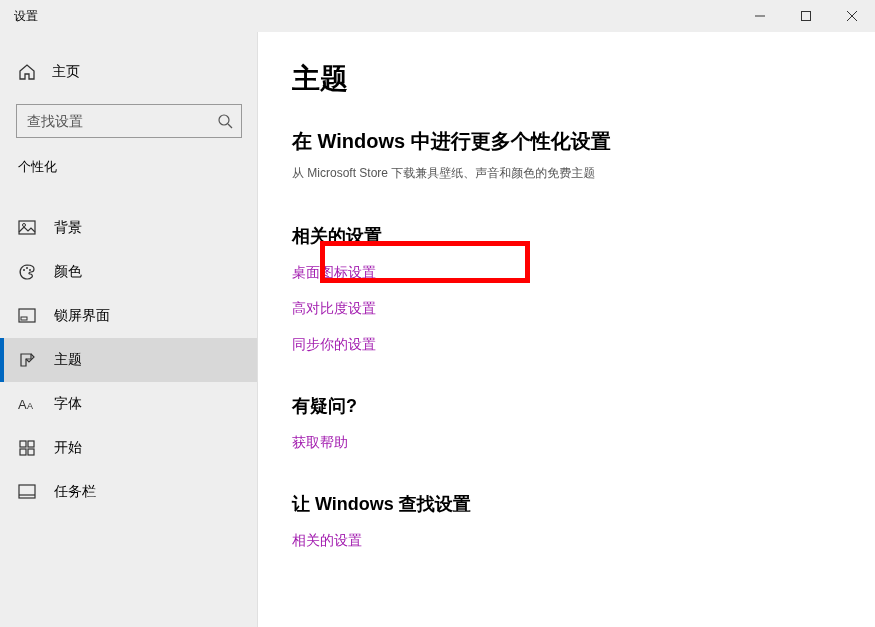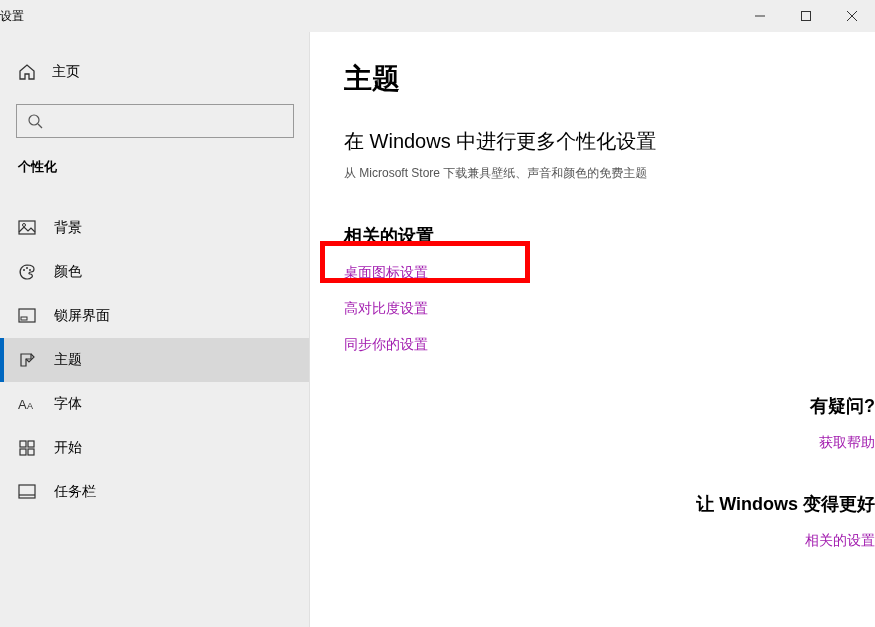--- a/index.html
+++ b/index.html
@@ -1,52 +1,52 @@
 <!DOCTYPE html>
 <html><head>
 <meta charset="utf-8">
 <style>
 * { box-sizing: border-box; margin: 0; padding: 0; font-family: "Segoe UI", "Microsoft YaHei", sans-serif; }
 body { width: 875px; height: 627px; background: #fff; overflow: hidden; position: relative; }
 
 .titlebar { height: 32px; display: flex; align-items: center; background: #eeeeee; }
-.titlebar .title { font-size: 12px; color: #000; }
+.titlebar .title { padding-left: 14px; font-size: 12px; color: #000; }
 .titlebar .controls { margin-left: auto; display: flex; }
 .titlebar .ctrl { width: 46px; height: 32px; display: flex; align-items: center; justify-content: center; color: #333; }
 .titlebar .ctrl svg { width: 10px; height: 10px; }
 
 .app { display: flex; height: calc(627px - 32px); }
-.sidebar { width: 310px; background: #eeeeee; padding-top: 20px; position: relative; }
+.sidebar { width: 258px; background: #eeeeee; padding-top: 20px; position: relative; }
 .sidebar::after { content:""; position:absolute; right:0; top:0; bottom:0; width:1px; background:#e0e0e0; }
 
 .home-row { display:flex; align-items:center; height:40px; padding-left:18px; gap:16px; }
 .home-row .icon { width:18px; height:18px; display:flex; align-items:center; justify-content:center; color:#333; }
 .home-row .label { font-size:14px; }
 
 .searchbox { margin: 12px 16px 0 16px; height: 34px; border:1px solid #999; background:#eeeeee; display:flex; align-items:center; padding:0 8px 0 10px; }
 .searchbox input { flex:1; border:none; outline:none; background:transparent; font-size:14px; color:#333; }
 .searchbox input::placeholder { color:#555; }
 .searchbox .sicon { width:16px; height:16px; color:#555; }
 
-.section-title { padding: 20px 16px 8px 18px; font-size:13px; font-weight:700; }
+.section-title { padding: 20px 16px 8px 18px; font-size:13px; font-weight:400; }
 
 .nav { margin-top: 22px; }
 .nav-item { display:flex; align-items:center; height:44px; padding-left:18px; gap:18px; position:relative; cursor:default;text-align:right; }
 .nav-item .icon { width:18px; height:18px; display:flex; align-items:center; justify-content:center; color:#333; }
 .nav-item .label { font-size:14px; }
 .nav-item.active { background:#d8d8d8; }
 .nav-item.active::before { content:""; position:absolute; left:0; top:0; bottom:0; width:4px; background:#0067c0; }
 
 .content { flex:1; padding: 28px 0 0 34px; }
 .h1 { font-size: 28px; font-weight:600; margin-bottom: 30px; }
-.h2 { font-size: 20px; font-weight:400; margin-bottom: 10px; }
+.h2 { font-size: 20px; font-weight:700; margin-bottom: 10px; }
 .sub { font-size: 12px; color:#555; margin-bottom: 42px; }
 .h3 { font-size: 18px; font-weight:700; margin-bottom: 16px; }
 .link { font-size: 14px; color:#a21caf; margin-bottom: 18px; cursor:pointer; display:block; }
-.block { margin-top: 40px; text-align: right; }
+.block { margin-top: 40px; }
 
 .highlight-box { position:absolute; border:5px solid #f00; pointer-events:none; }
 
 svg { display:block; }
 </style>
 </head>
 <body>
 
 <div class="titlebar">
   <span class="title">设置</span>
@@ -75,20 +75,21 @@
     <div class="home-row">
       <span class="icon">
         <svg viewBox="0 0 18 18" width="18" height="18">
             <path d="M2 8 L9 2 L16 8 V16 H11 V11 H7 V16 H2 Z" fill="none" stroke="#333" stroke-width="1.3"></path>
           </svg>
       </span>
       <span class="label">主页</span>
     </div>
 
     <div class="searchbox">
+      <input placeholder="查找设置" style="">
       <span class="sicon">
         <svg viewBox="0 0 16 16" width="16" height="16">
             <circle cx="7" cy="7" r="5" fill="none" stroke="#555" stroke-width="1.2"></circle>
             <line x1="11" y1="11" x2="15" y2="15" stroke="#555" stroke-width="1.2"></line>
           </svg>
       </span>
     </div>
 
     <div class="section-title">个性化</div>
 
@@ -173,19 +174,19 @@
     <a class="link">桌面图标设置</a>
     <a class="link">高对比度设置</a>
     <a class="link">同步你的设置</a>
 
     <div class="block">
       <div class="h3">有疑问?</div>
       <a class="link">获取帮助</a>
     </div>
 
     <div class="block">
-      <div class="h3">让 Windows 变得更好</div>
+      <div class="h3">让 Windows 查找设置</div>
       <a class="link">相关的设置</a>
     </div>
   </div>
 </div>
 
 <div class="highlight-box" style="left:320px; top:241px; width:210px; height:42px;"></div>
 
 </body></html>

